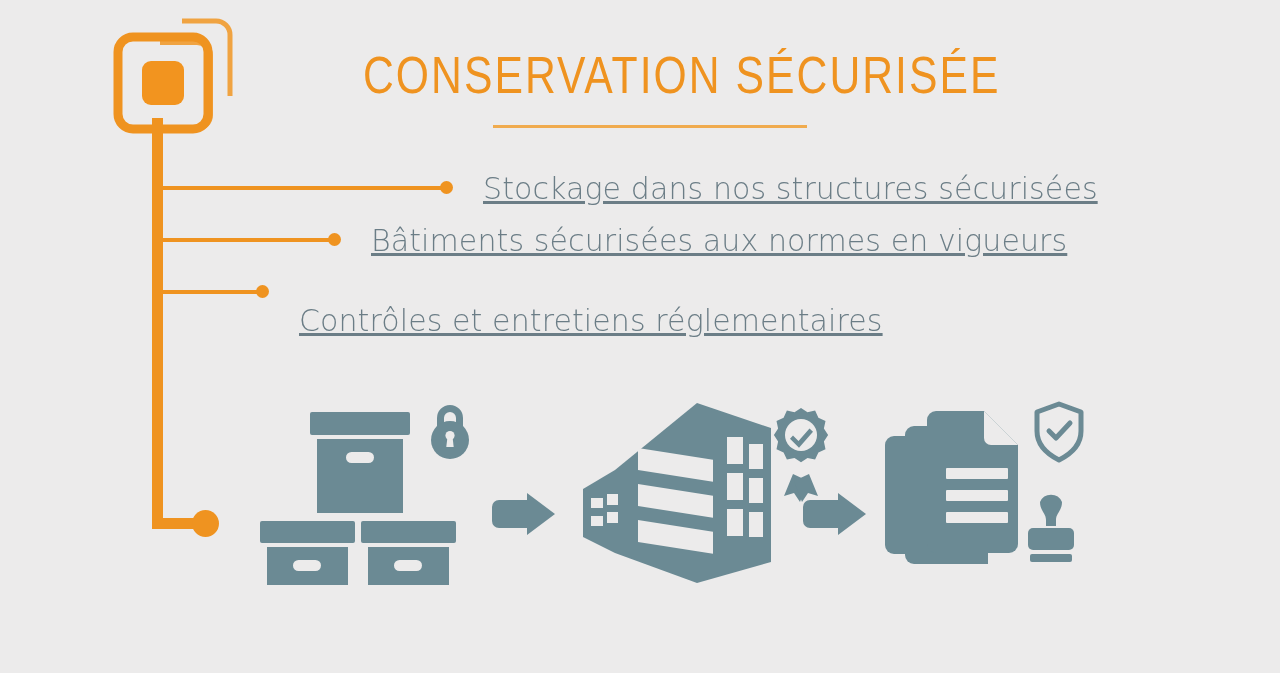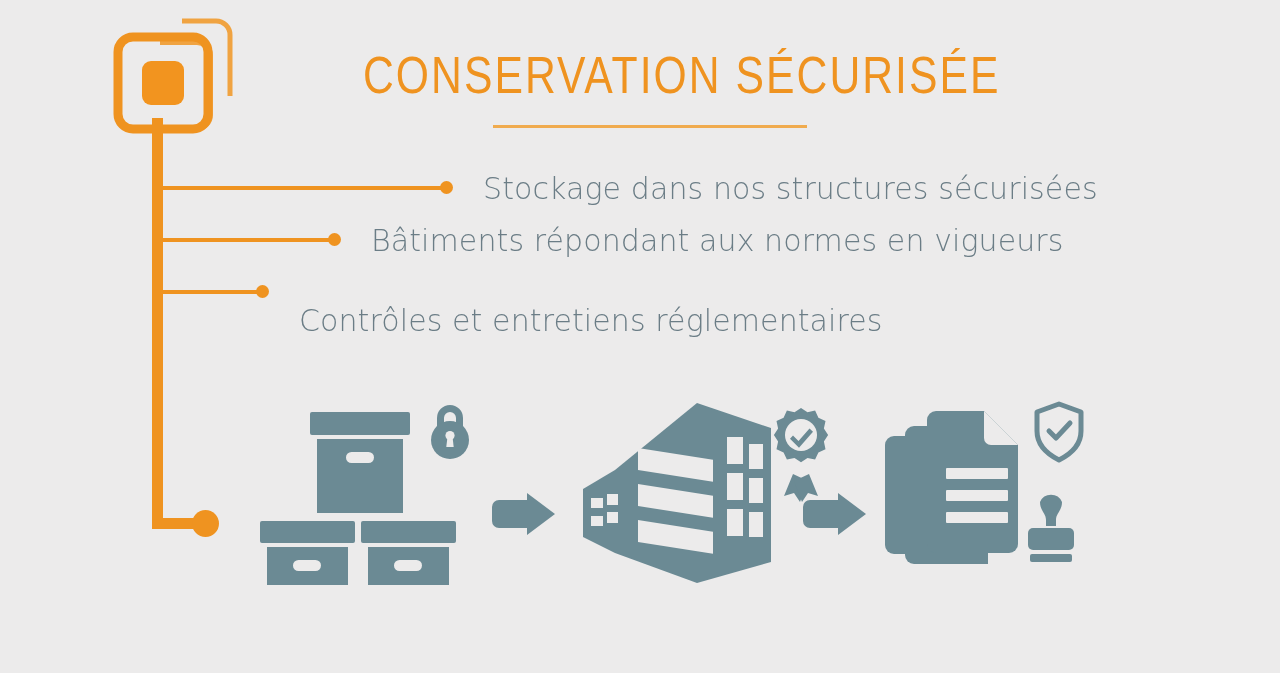--- a/index.html
+++ b/index.html
@@ -95,20 +95,21 @@
   
   .bullet-text {
     position: absolute;
     color: #6b7d86;
     font-family: "DejaVu Sans", sans-serif;
     font-weight: 300;
     font-size: 30px;
     letter-spacing: 0.1px;
     white-space: nowrap;
     line-height: 1;
+    text-decoration: underline;
   }
 
   
   #icon-row {
     position: absolute;
     left: 255px;
     top: 390px;
     width: 840px;
     height: 200px;
   }
@@ -146,21 +147,21 @@
   <div id="spine"></div>
   <div id="spine-foot"></div>
   <div id="spine-dot"></div>
 
   <div class="connector" style="top:186px; width:284px;"></div>
   <div class="connector-dot" style="left:440px; top:181px;"></div>
   <div class="bullet-text" style="left:483px; top:174px;">Stockage dans nos structures sécurisées</div>
 
   <div class="connector" style="top:238px; width:172px;"></div>
   <div class="connector-dot" style="left:328px; top:233px;"></div>
-  <div class="bullet-text" style="left:371px; top:226px;">Bâtiments répondant aux normes en vigueurs</div>
+  <div class="bullet-text" style="left:371px; top:226px;">Bâtiments sécurisées aux normes en vigueurs</div>
 
   <div class="connector" style="top:290px; width:100px;"></div>
   <div class="connector-dot" style="left:256px; top:285px;"></div>
   <div class="bullet-text" style="left:299px; top:278px;margin-top:28px;">Contrôles et entretiens réglementaires</div>
 
   <div id="icon-row">
 
     <div class="icon-slot" style="left:0px; top:0px;">
       <svg width="230" height="195" viewBox="0 0 230 195" xmlns="http://www.w3.org/2000/svg">
         <g fill="#6b8a94">

